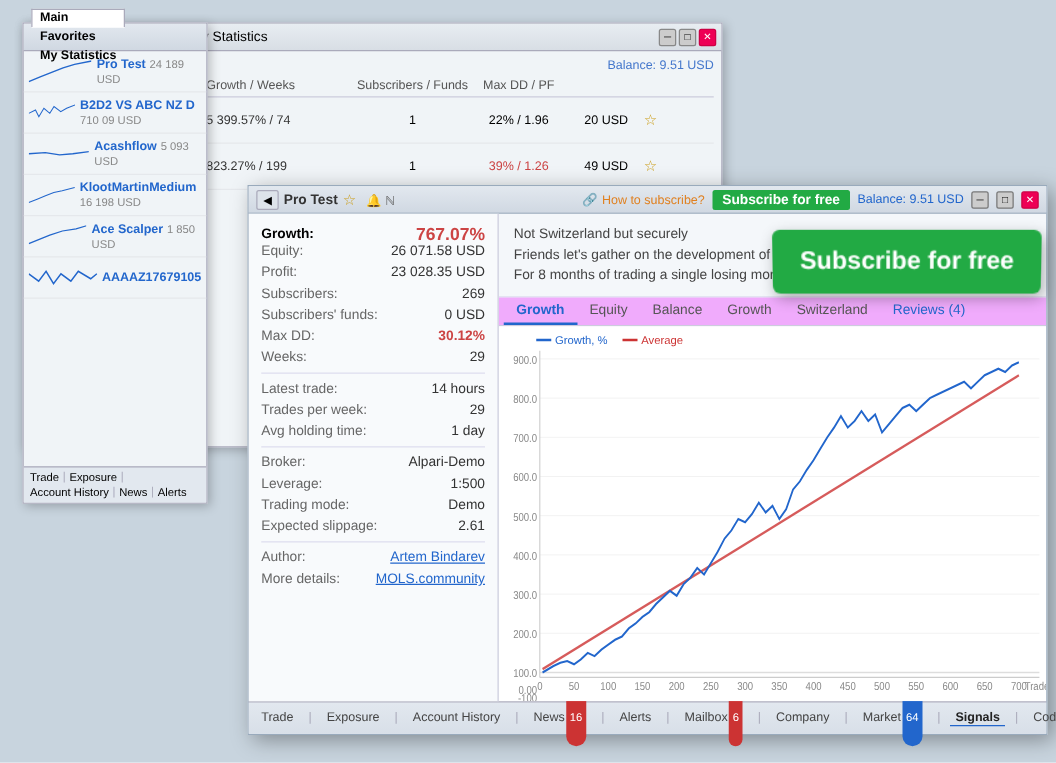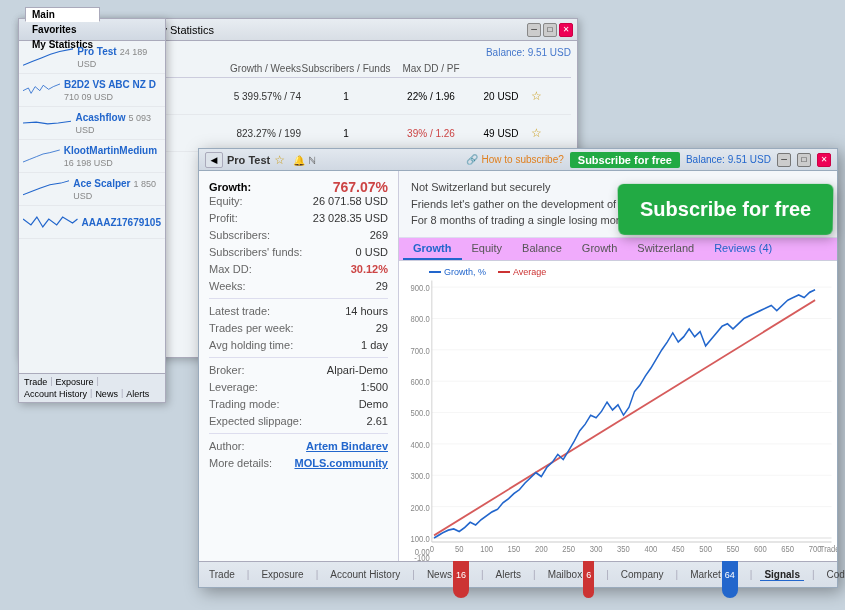--- a/index.html
+++ b/index.html
@@ -80,21 +80,21 @@
       color: #555;
       font-size: 10px;
     }
     .back-window .balance-row {
       text-align: right;
       color: #4477cc;
       font-size: 10px;
       padding: 2px 0;
     }
     .col-signal { width: 140px; }
-    .col-growth { width: 136px; text-align: right; }
+    .col-growth { width: 120px; text-align: left; }
     .col-subs { width: 90px; text-align: center; }
     .col-dd { width: 80px; text-align: center; }
     .col-price { width: 60px; text-align: center; }
     .col-star { width: 20px; }
 
     .signal-row {
       display: flex;
       align-items: center;
       border-bottom: 1px solid #e5e8ec;
       padding: 4px 0;
@@ -223,21 +223,20 @@
     }
     .stat-value.growth {
       color: #cc4444;
       font-weight: 700;
       font-size: 14px;
     }
     .stat-value.link {
       color: #2266cc;
       text-decoration: underline;
       cursor: pointer;
-      font-weight: bold;
     }
     .stat-section-title {
       font-weight: 700;
       font-size: 11px;
       margin-bottom: 0;
       display: flex;
       justify-content: space-between;
       align-items: center;
     }
     .divider { border: none; border-top: 1px solid #dde; margin: 6px 0; }

